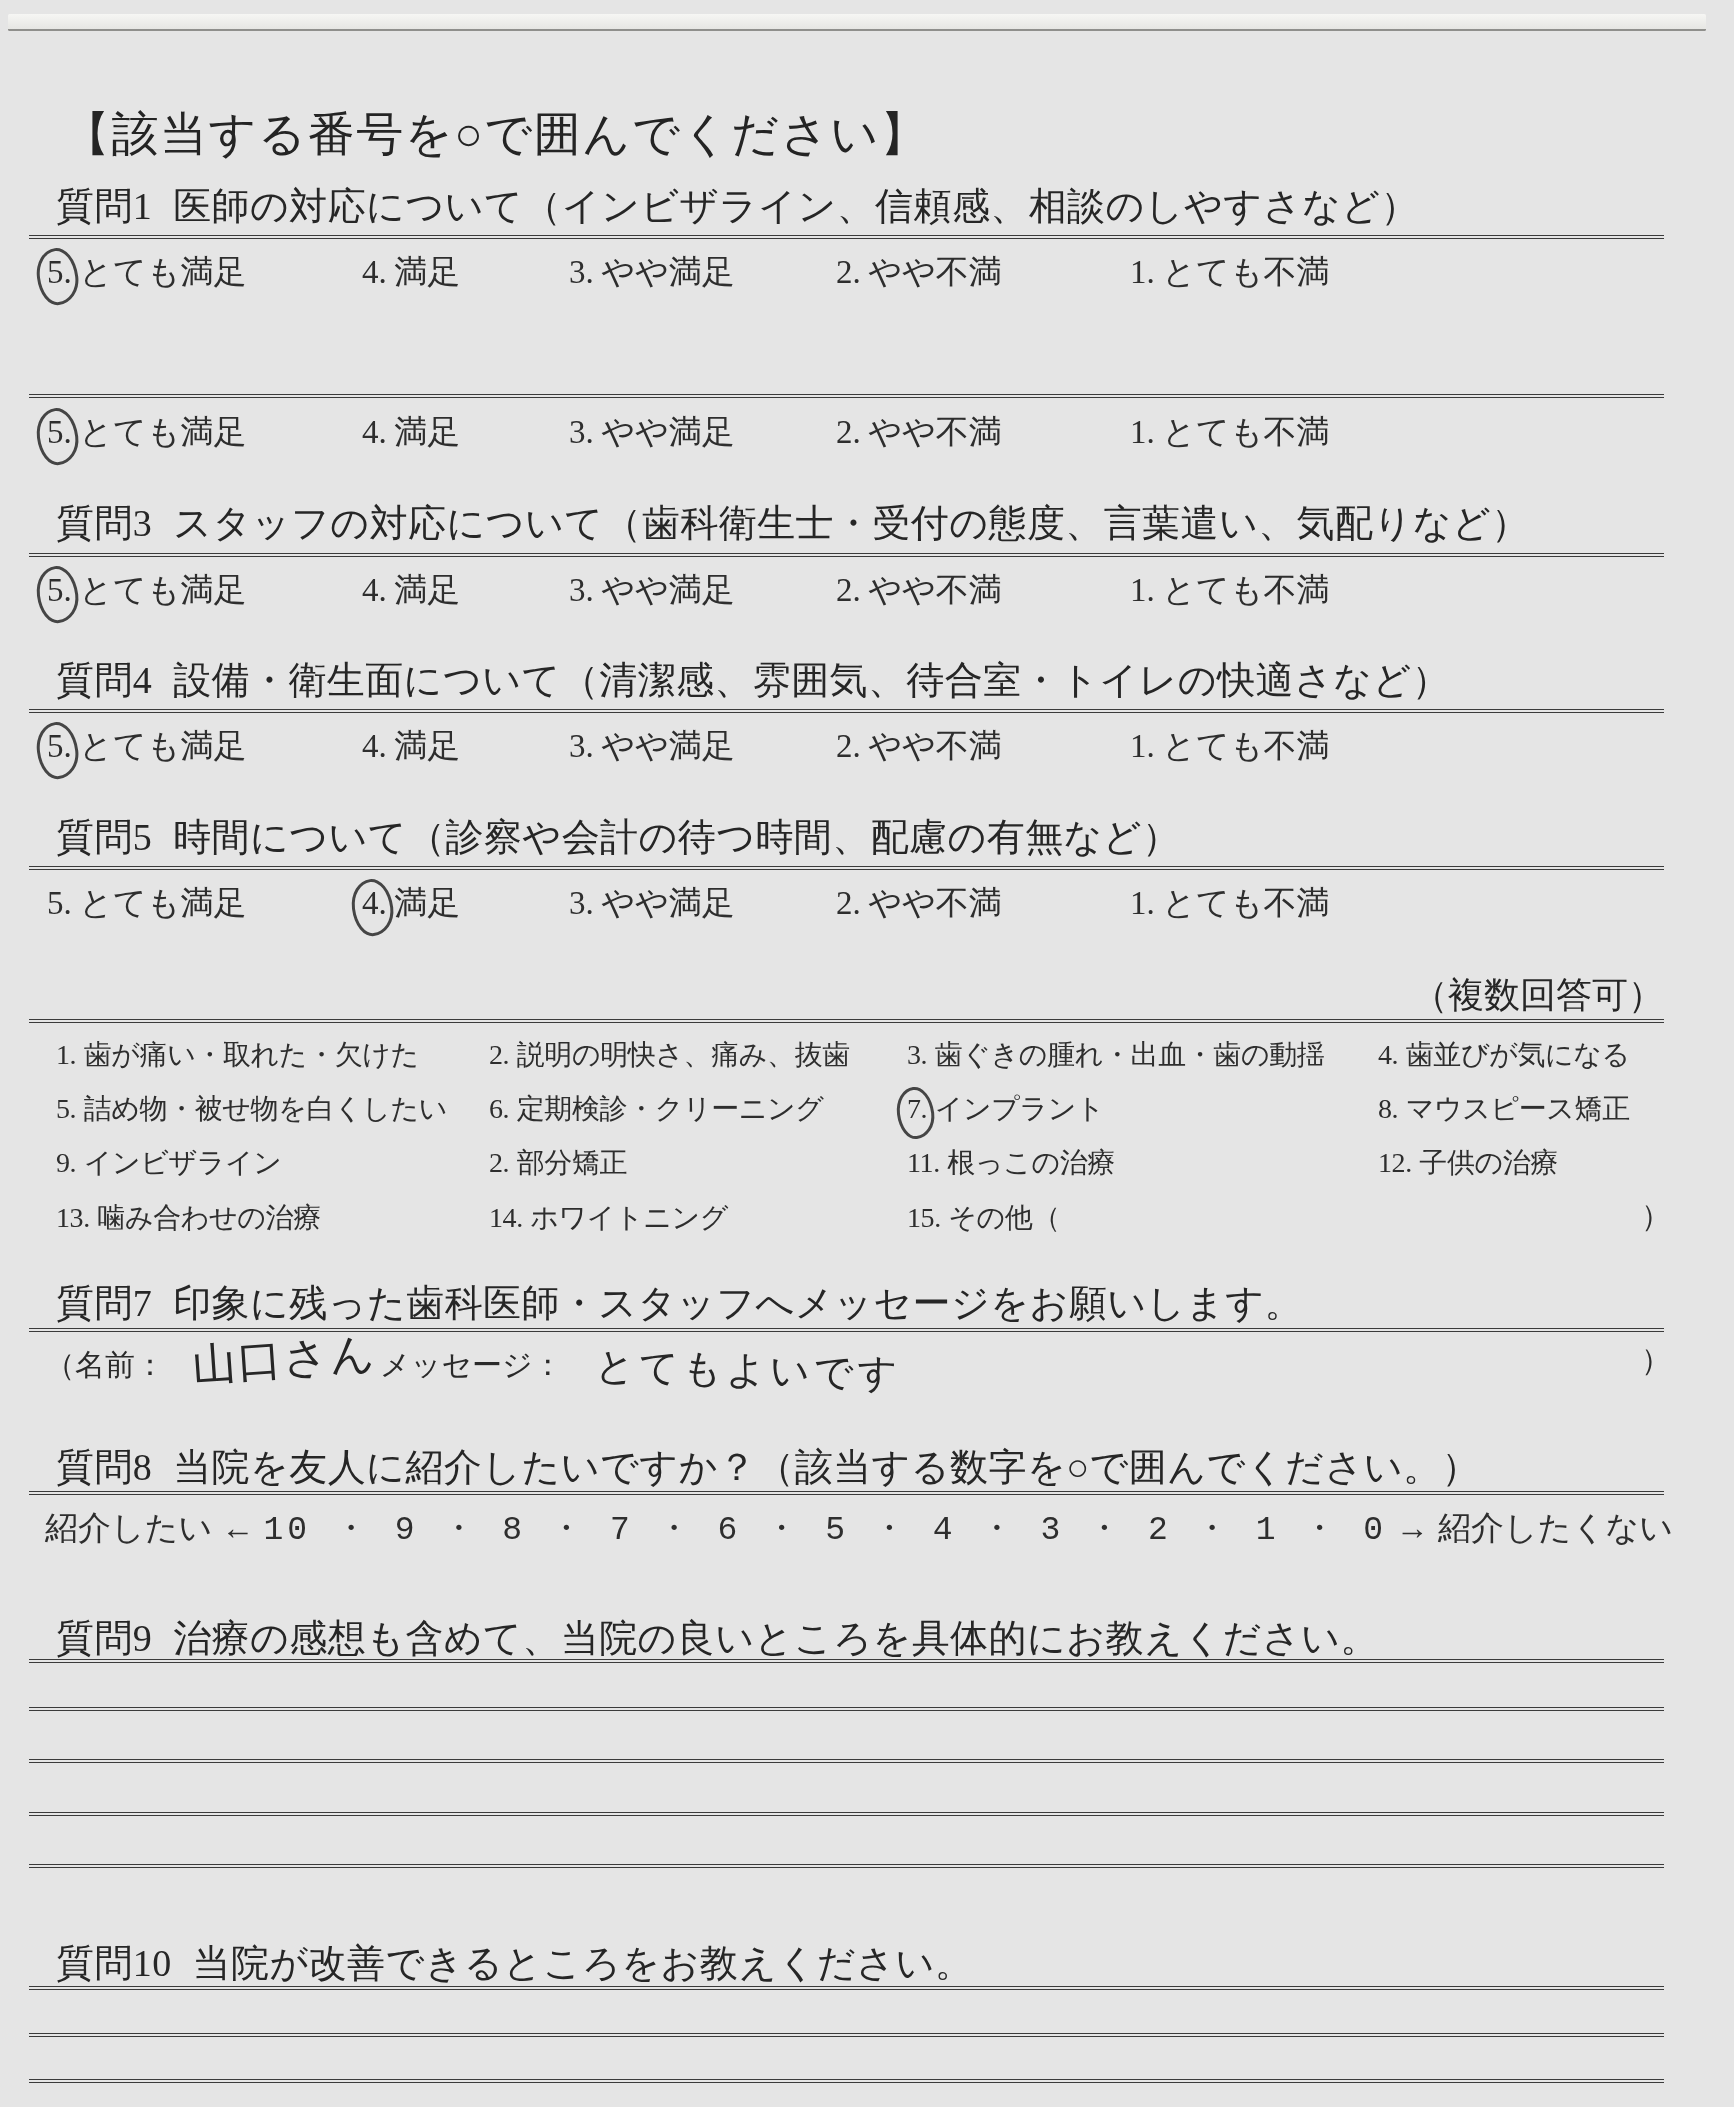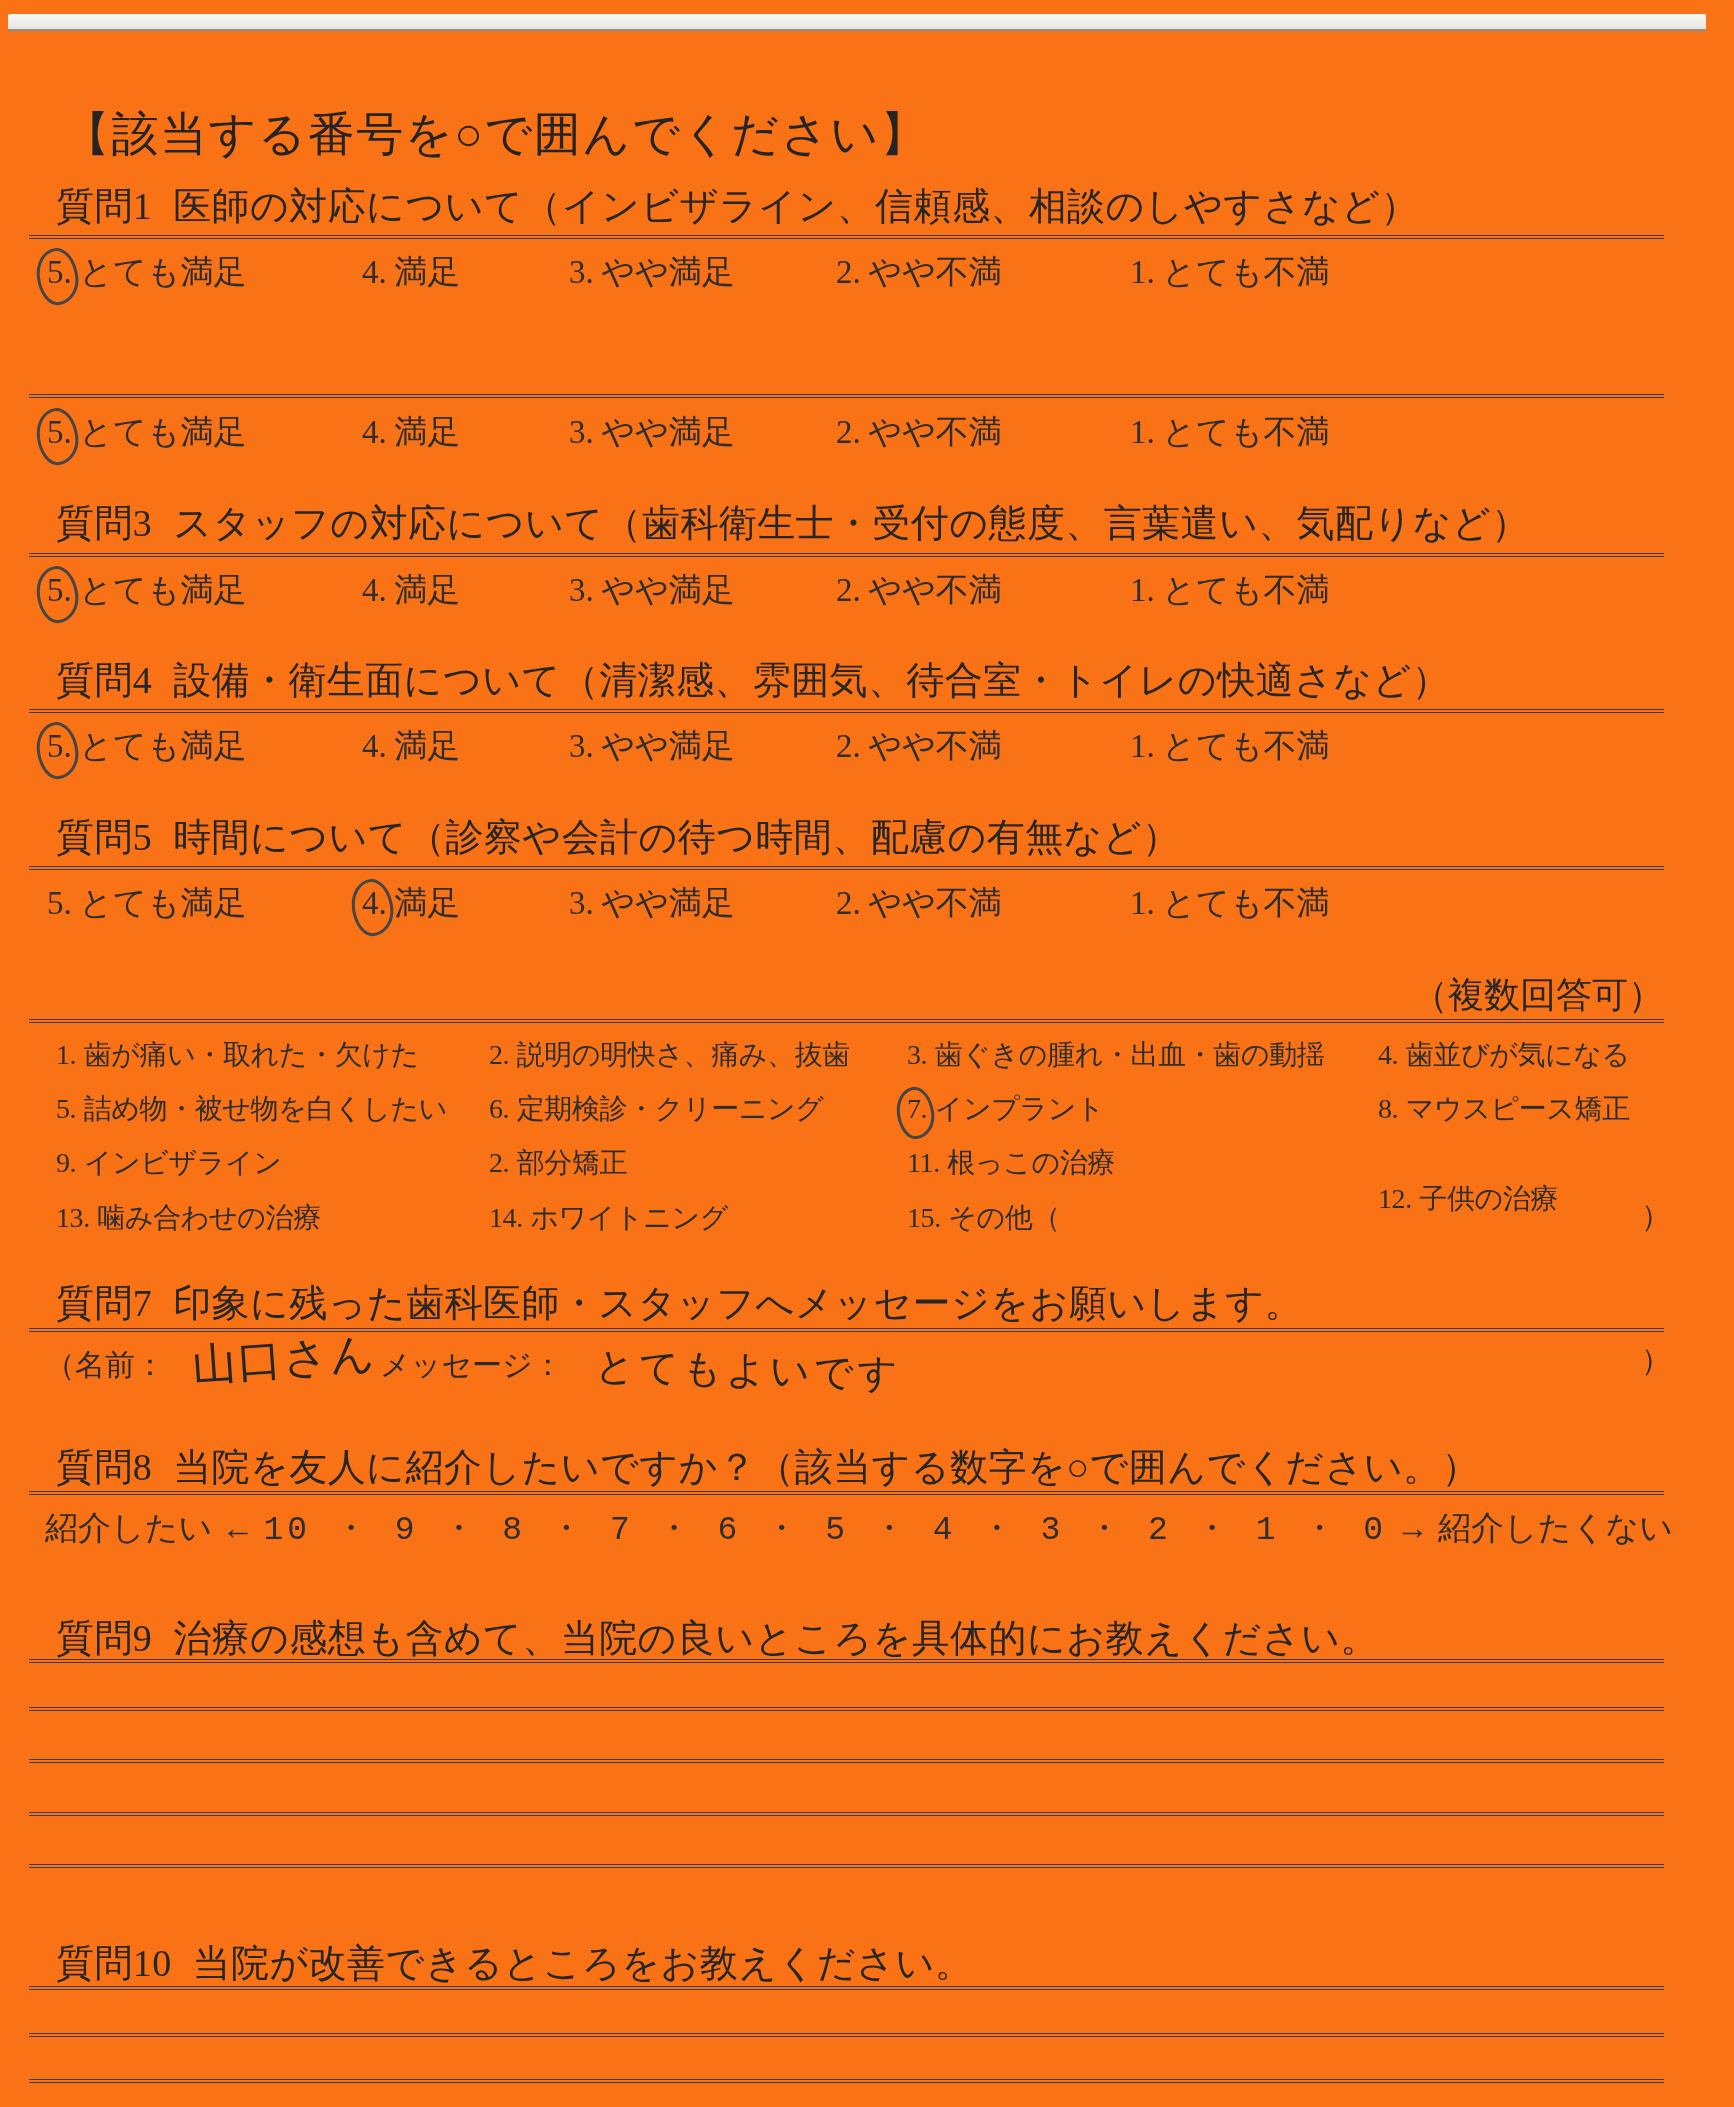--- a/index.html
+++ b/index.html
@@ -1,18 +1,18 @@
 <!DOCTYPE html>
 <html style="font-size:12px"><head>
 <meta charset="utf-8">
 <style>
   html,body{margin:0;padding:0;}
   body{background:#cfcfcf;}
   #page{
-    position:relative;width:1735px;height:2108px;background:#f97316;
+    position:relative;width:1735px;height:2108px;background:#e5e5e5;
     font-family:"Liberation Serif","DejaVu Serif",serif;color:#2e2e2e;overflow:hidden;
   }
   .scan-edge{
     position:absolute;left:7.5px;top:13.6px;width:1698px;height:15px;
     background:linear-gradient(#f6f6f4,#e6e6e3);
     border-bottom:2.3px solid #8f8f8c;border-radius:1.5px;
   }
   .main-title{
     position:absolute;left:63px;top:72px;font-size:47px;font-weight:500;
     letter-spacing:1.5px;color:#242424;white-space:nowrap;
@@ -124,21 +124,21 @@
     <span class="q6-opt" style="left:1378px;top:1036px"><span class="opt-num">4.</span><span>歯並びが気になる</span></span>
 
     <span class="q6-opt" style="left:56px;  top:1090px"><span class="opt-num">5.</span><span>詰め物・被せ物を白くしたい</span></span>
     <span class="q6-opt" style="left:489px; top:1090px"><span class="opt-num">6.</span><span>定期検診・クリーニング</span></span>
     <span class="q6-opt" style="left:907px;top:1090px"><span class="opt-num circled">7.</span><span>インプラント</span></span>
     <span class="q6-opt" style="left:1378px;top:1090px"><span class="opt-num">8.</span><span>マウスピース矯正</span></span>
 
     <span class="q6-opt" style="left:56px;  top:1144px"><span class="opt-num">9.</span><span>インビザライン</span></span>
     <span class="q6-opt" style="left:489px; top:1144px"><span class="opt-num">2.</span><span>部分矯正</span></span>
     <span class="q6-opt" style="left:907px;top:1144px"><span class="opt-num">11.</span><span>根っこの治療</span></span>
-    <span class="q6-opt" style="left:1378px;top:1180px"><span class="opt-num">12.</span><span>子供の治療</span></span>
+    <span class="q6-opt" style="left:1378px;top:1144px"><span class="opt-num">12.</span><span>子供の治療</span></span>
 
     <span class="q6-opt" style="left:56px;  top:1199px"><span class="opt-num">13.</span><span>噛み合わせの治療</span></span>
     <span class="q6-opt" style="left:489px; top:1199px"><span class="opt-num">14.</span><span>ホワイトニング</span></span>
     <span class="q6-opt" style="left:907px;top:1199px"><span class="opt-num">15.</span><span>その他（</span></span>
     <span class="q6-close" style="top:1196px">）</span>
   </div>
 
   <h2 class="q-title" style="top:1278px">
     <span class="q-num">質問7</span><span>印象に残った歯科医師・スタッフへメッセージをお願いします。</span>
   </h2>

